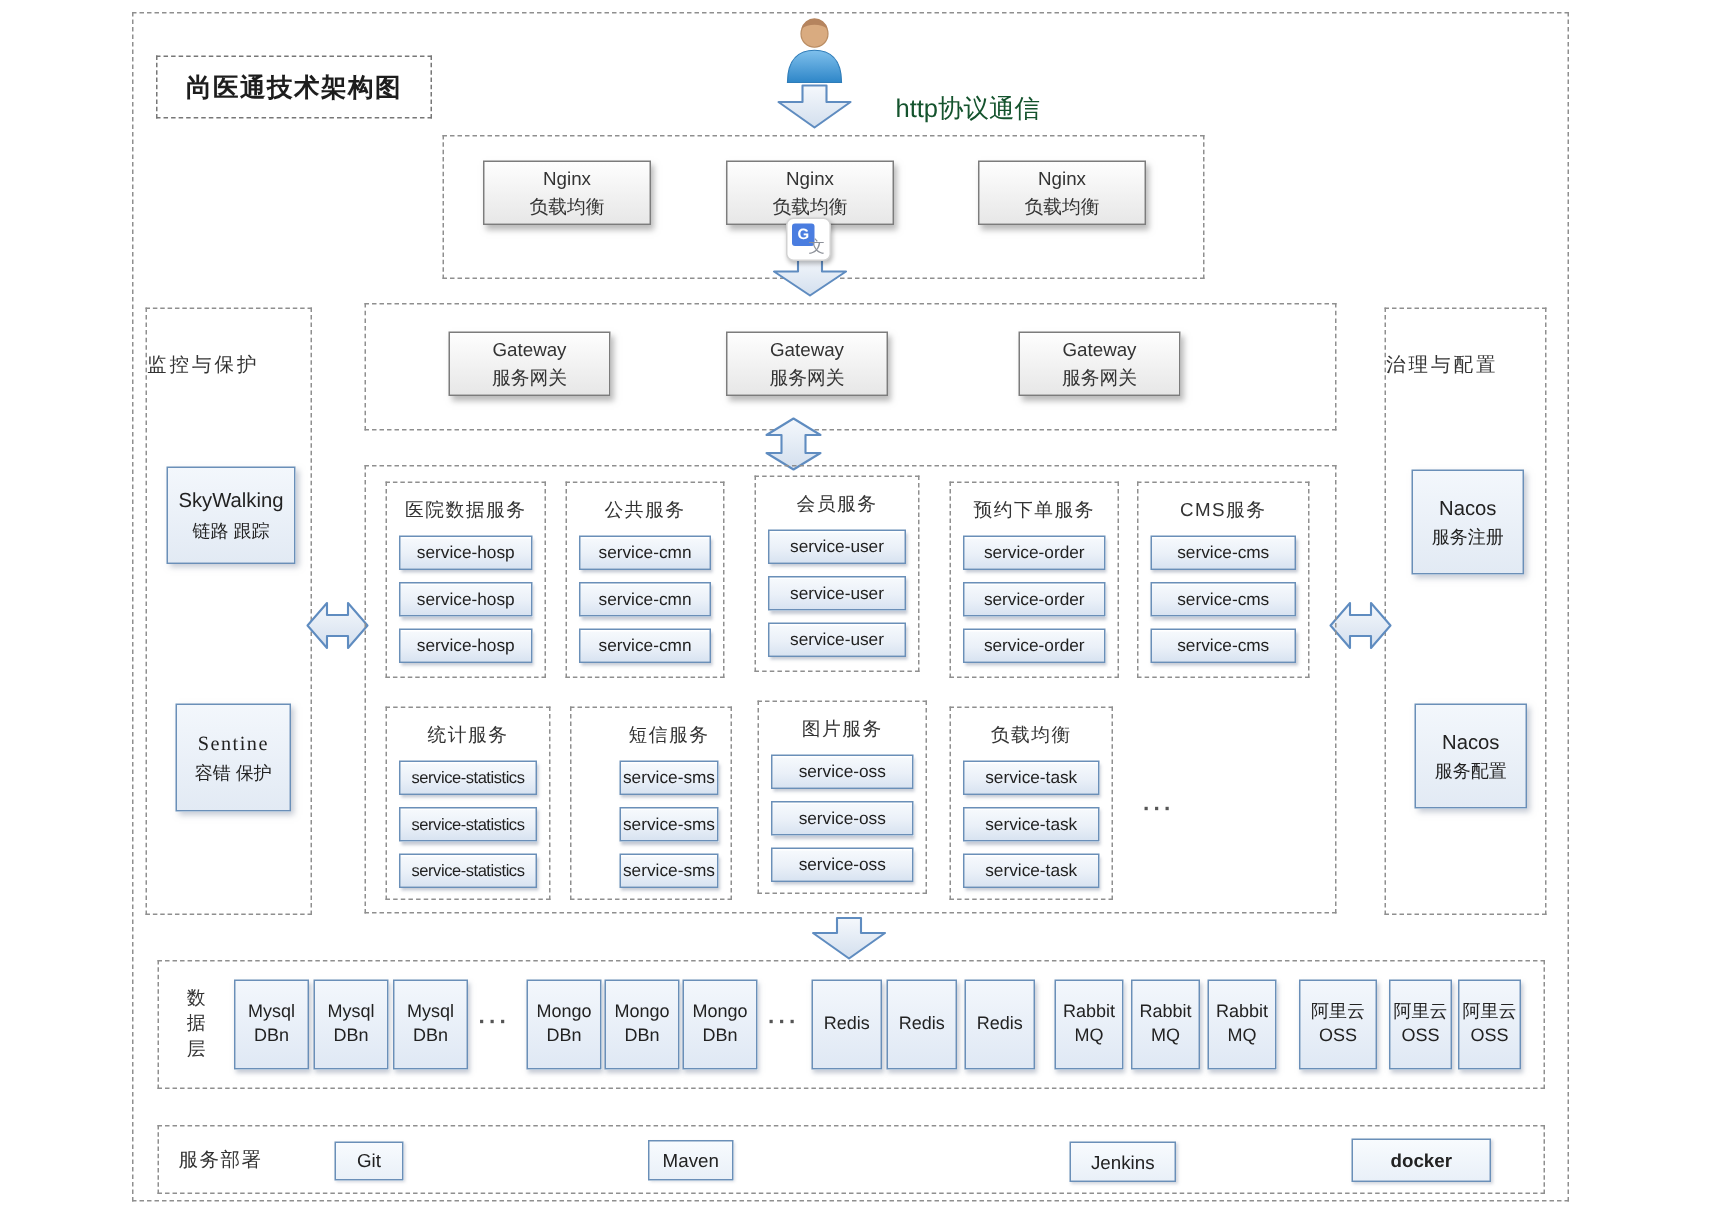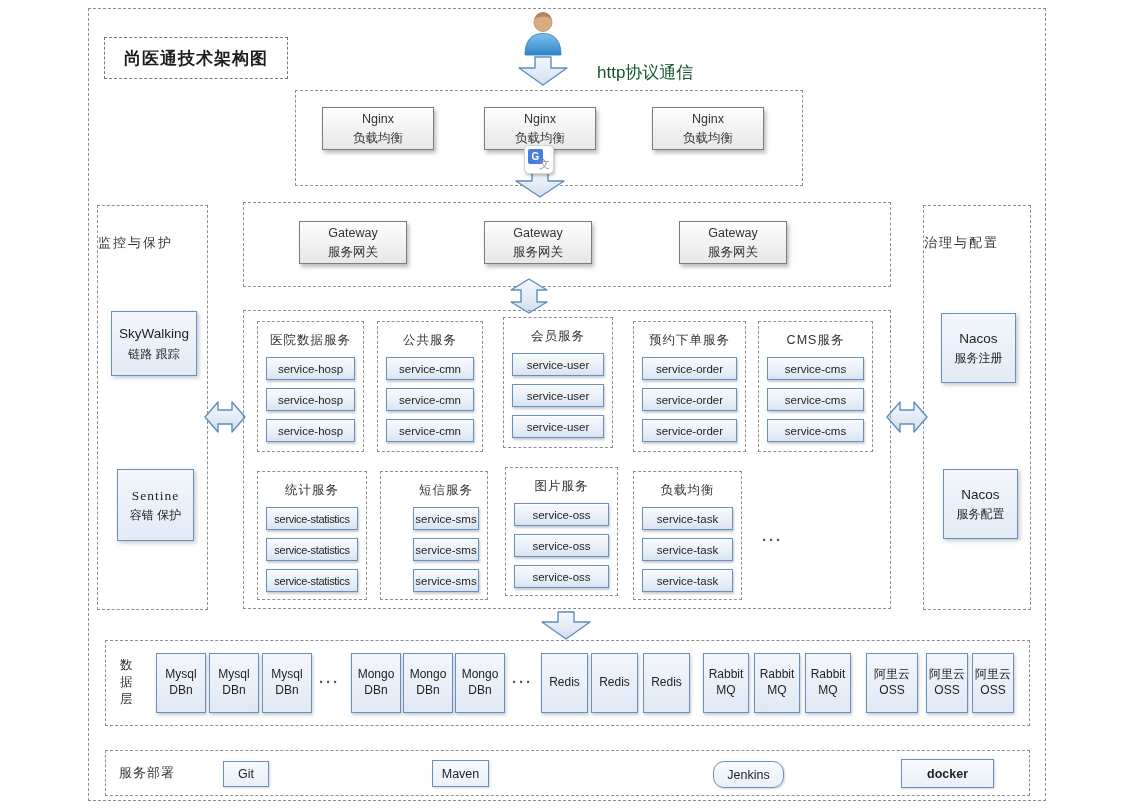--- a/index.html
+++ b/index.html
@@ -33,21 +33,21 @@
         box-shadow:1px 2px 3px rgba(140,150,170,.5);
         display:flex;flex-direction:column;align-items:center;justify-content:center;
         font-size:12px;color:#222;line-height:1.3;text-align:center;box-sizing:border-box;}
   .tool{position:absolute;border:1px solid #6a8fb8;
         background:linear-gradient(180deg,#f8fbfe,#e9f0f8);
         box-shadow:1px 1px 2px rgba(140,150,170,.4);
         display:flex;align-items:center;justify-content:center;font-size:12.5px;color:#222;box-sizing:border-box;}
   .panel-title{position:absolute;width:100%;text-align:left;font-size:13px;color:#333;letter-spacing:2px;}
   .hlabel{position:absolute;left:13px;top:0;height:100%;display:flex;align-items:center;
           font-size:13px;color:#333;letter-spacing:1px;}
-  .vlabel{position:absolute;width:17px;font-size:12.5px;color:#333;text-align:left;
+  .vlabel{position:absolute;width:17px;font-size:12.5px;color:#333;text-align:right;
           word-break:break-all;line-height:17px;}
   .ellipsis{position:absolute;font-size:15px;font-weight:bold;color:#555;letter-spacing:2px;}
   .httplabel{position:absolute;font-size:17px;font-weight:400;color:#14532d;}
   .serif{font-family:"Liberation Serif",serif;letter-spacing:1px;}
   .watermark{position:absolute;font-size:30px;font-weight:bold;color:#f4f4f4;
              -webkit-text-stroke:1.1px #c9c9c9;text-shadow:1px 1px 0 #e3e3e3;
              white-space:nowrap;z-index:6;letter-spacing:0.5px;}
   .tbadge{position:absolute;width:28px;height:27px;background:#fff;border:1px solid #d2d2d2;
           border-radius:5px;box-shadow:1px 2px 3px rgba(0,0,0,.25);z-index:3;}
   .tbadge .gsq{position:absolute;left:3px;top:3px;width:15px;height:15px;background:#4a7de0;border-radius:2px;
@@ -287,18 +287,18 @@
     <div class="dbox" style="left:866px;top:12px;width:42px;height:60px;">
       <div>阿里云</div>
       <div>OSS</div>
     </div>
   </div>
 
   <div class="dashed" style="left:105px;top:750px;width:923px;height:44px;">
     <div class="hlabel">服务部署</div>
     <div class="tool" style="left:117px;top:10px;width:46px;height:26px;">Git</div>
     <div class="tool" style="left:326px;top:9px;width:57px;height:27px;">Maven</div>
-    <div class="tool" style="left:607px;top:10px;width:71px;height:27px;border-radius:11px;">Jenkins</div>
+    <div class="tool" style="left:607px;top:10px;width:71px;height:27px;">Jenkins</div>
     <div class="tool" style="left:795px;top:8px;width:93px;height:29px;font-weight:bold;">docker</div>
   </div>
 
 
 </div>
 
 </body></html>

